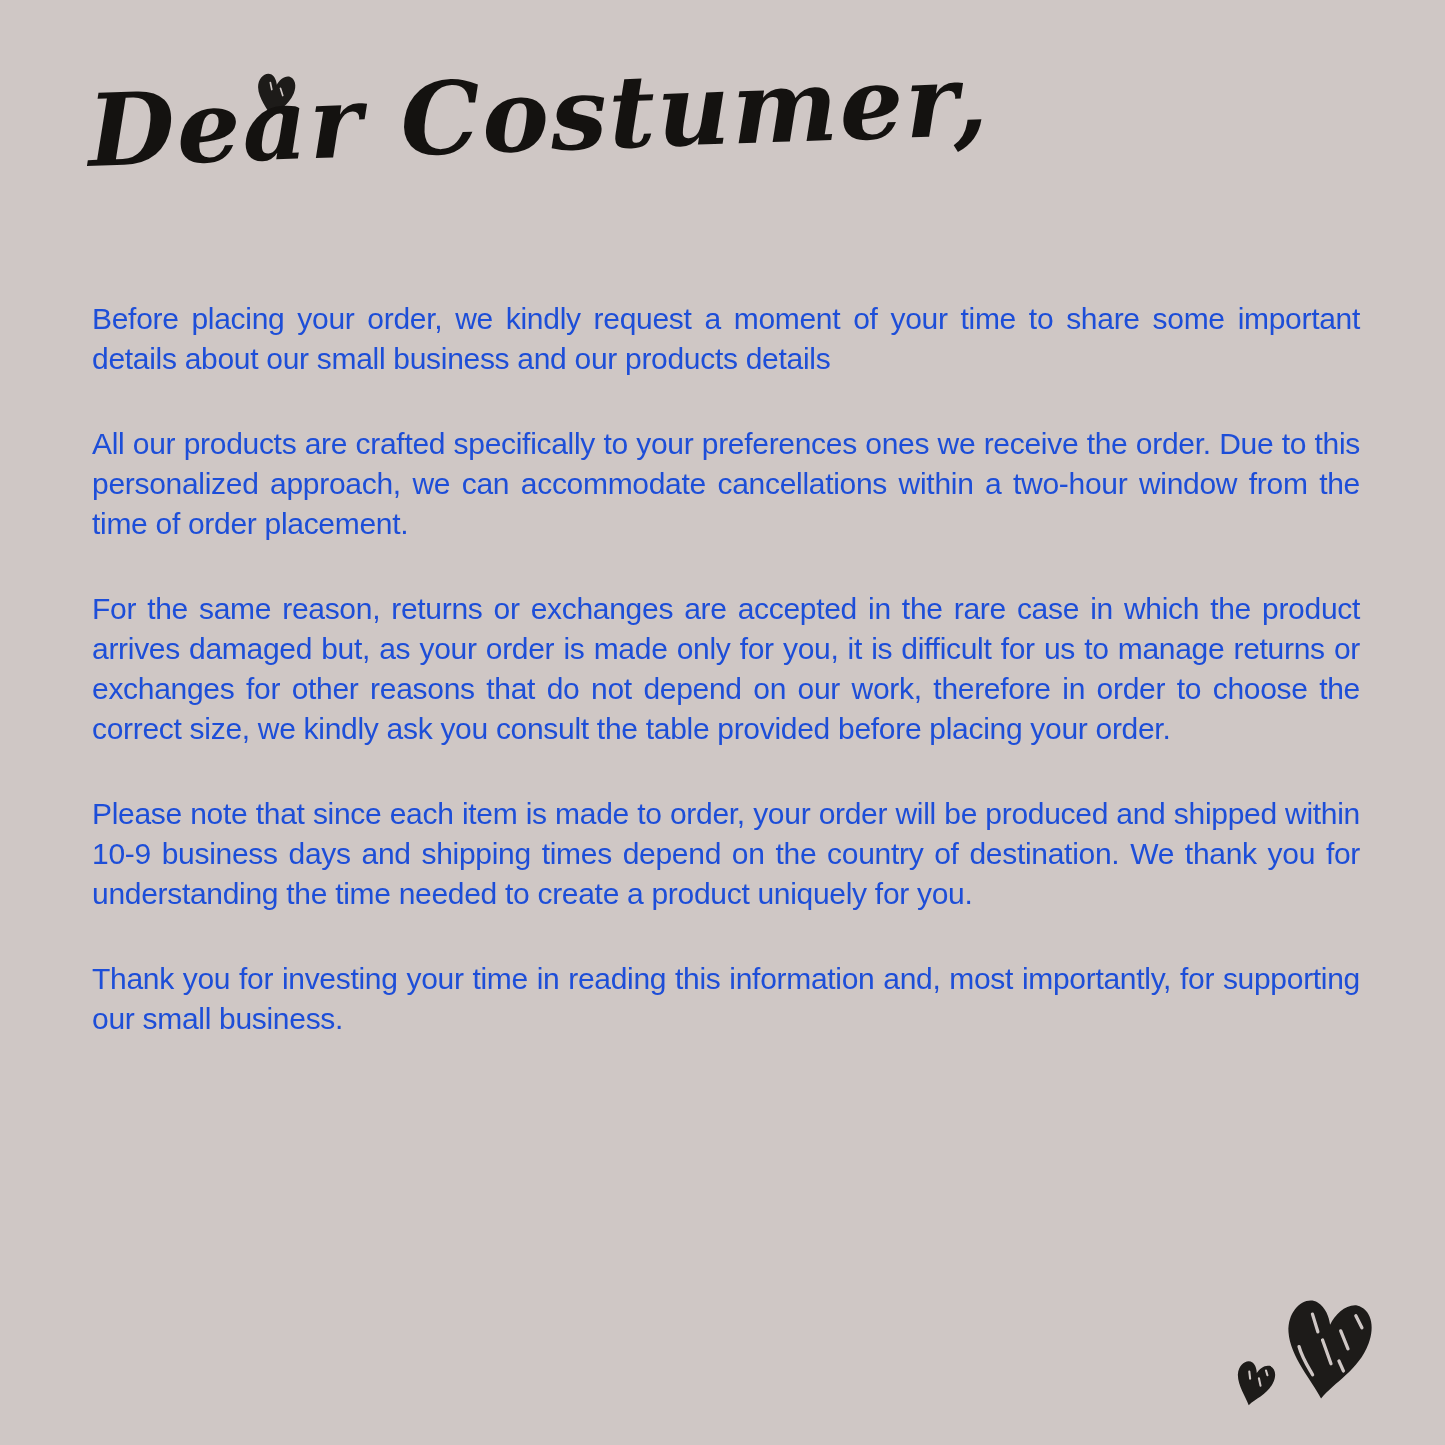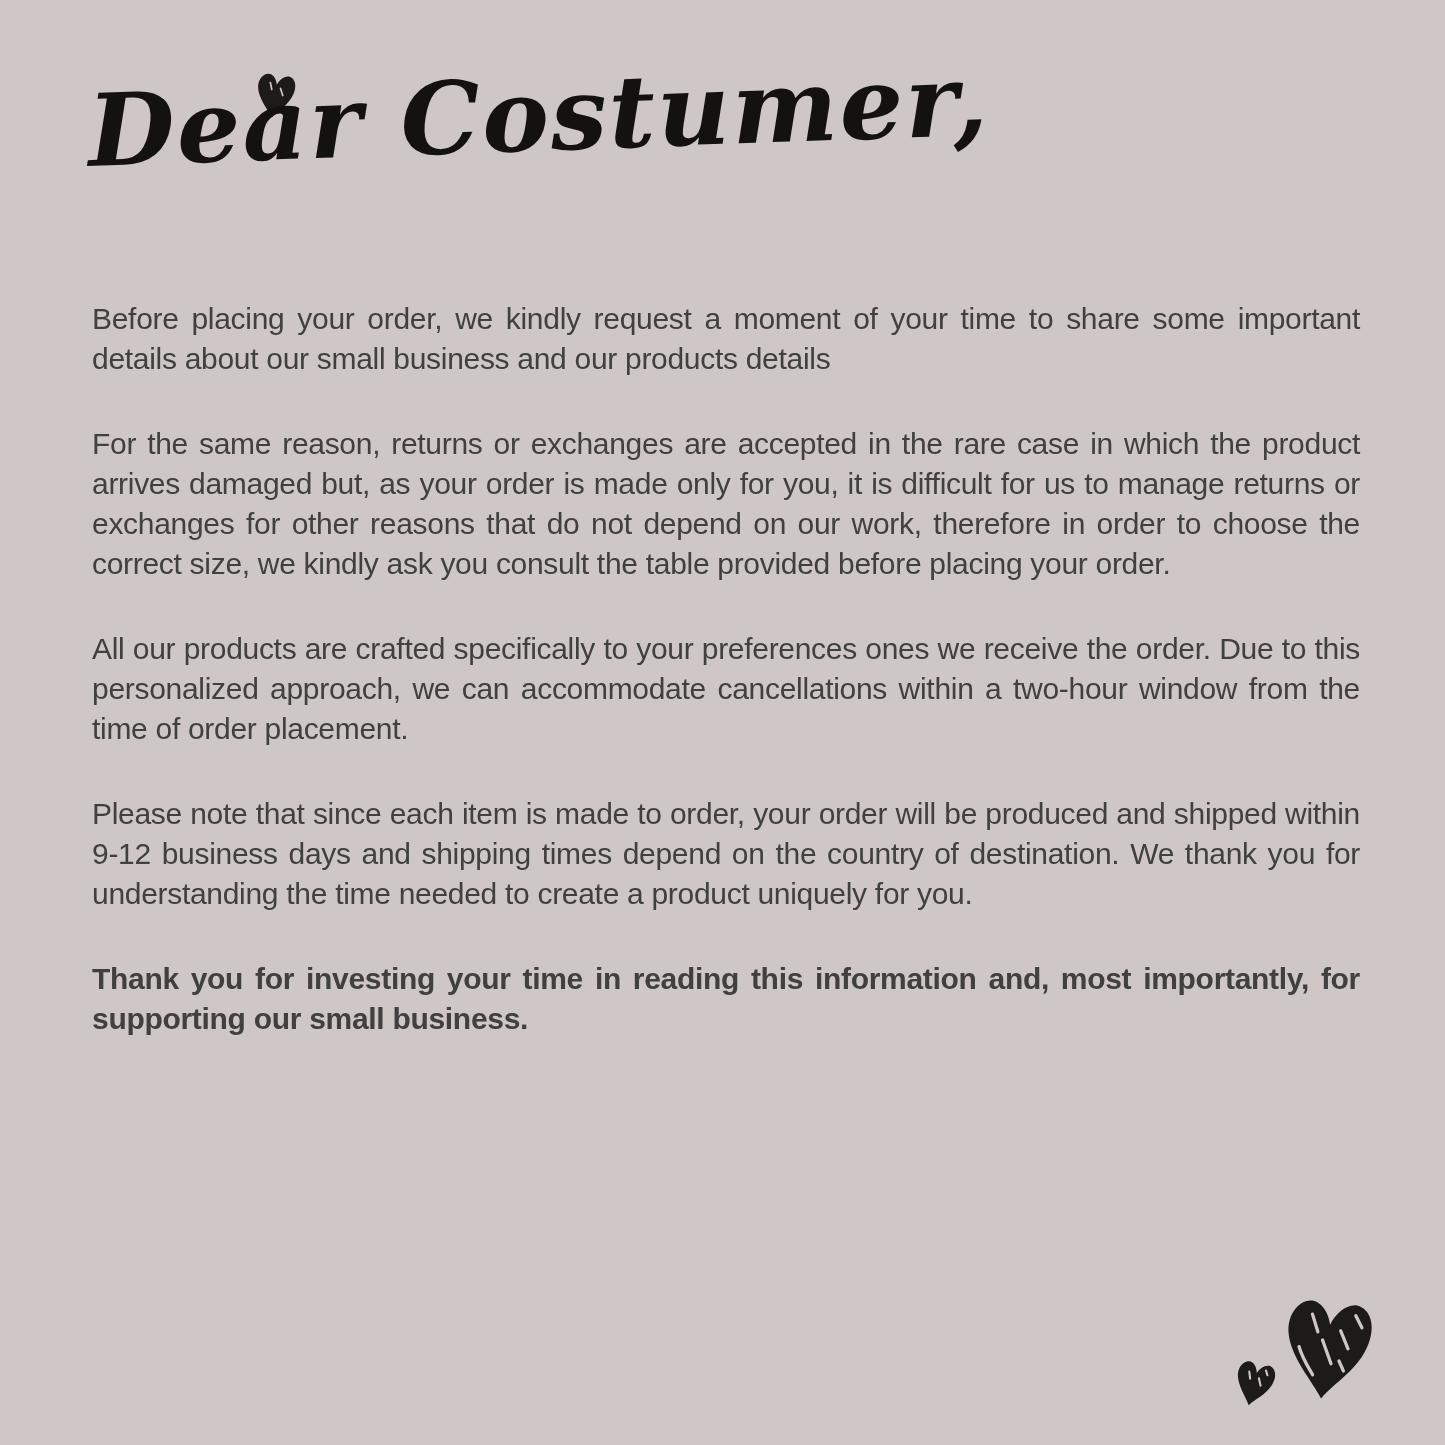--- a/index.html
+++ b/index.html
@@ -38,46 +38,46 @@
     left: 92px;
     right: 85px;
     top: 299px;
   }
   .para {
     margin: 0 0 45px 0;
     font-size: 30px;
     line-height: 40px;
     text-align: justify;
     letter-spacing: -0.3px;
-    color: #404040;
+    color: #1d4ed8;
   }
-  .para:last-child { margin-bottom: 0; font-weight: bold; }
+  .para:last-child { margin-bottom: 0; }
 </style>
 </head>
 <body>
 
 <div class="page">
 
   <span class="heart heart-top">
     <svg viewBox="0 0 100 120" xmlns="http://www.w3.org/2000/svg" aria-hidden="true">
       <path fill="#1d1b19" d="M50,112 C38,94 12,72 7,46 C3,22 20,5 34,11 C43,15 48,25 50,33 C54,21 64,9 76,9 C91,11 98,28 93,48 C86,77 62,93 50,112 Z"></path>
       <g stroke="#cfc7c5" stroke-width="4" stroke-linecap="round" fill="none">
         <path d="M34,30 L40,46"></path>
         <path d="M60,40 L68,56"></path>
       </g>
     </svg>
   </span>
 
   <h1 class="title">Dear Costumer,</h1>
 
   <main class="body-text">
     <p class="para">Before placing your order, we kindly request a moment of your time to share some important details about our small business and our products details</p>
+    <p class="para">All our products are crafted specifically to your preferences ones we receive the order. Due to this personalized approach, we can accommodate cancellations within a two-hour window from the time of order placement.</p>
     <p class="para">For the same reason, returns or exchanges are accepted in the rare case in which the product arrives damaged but, as your order is made only for you, it is difficult for us to manage returns or exchanges for other reasons that do not depend on our work, therefore in order to choose the correct size, we kindly ask you consult the table provided before placing your order.</p>
-    <p class="para">All our products are crafted specifically to your preferences ones we receive the order. Due to this personalized approach, we can accommodate cancellations within a two-hour window from the time of order placement.</p>
-    <p class="para">Please note that since each item is made to order, your order will be produced and shipped within 9-12 business days and shipping times depend on the country of destination. We thank you for understanding the time needed to create a product uniquely for you.</p>
+    <p class="para">Please note that since each item is made to order, your order will be produced and shipped within 10-9 business days and shipping times depend on the country of destination. We thank you for understanding the time needed to create a product uniquely for you.</p>
     <p class="para">Thank you for investing your time in reading this information and, most importantly, for supporting our small business.</p>
   </main>
 
   <span class="heart heart-small">
     <svg viewBox="0 0 100 120" xmlns="http://www.w3.org/2000/svg" aria-hidden="true">
       <path fill="#1d1b19" d="M50,112 C38,94 12,72 7,46 C3,22 20,5 34,11 C43,15 48,25 50,33 C54,21 64,9 76,9 C91,11 98,28 93,48 C86,77 62,93 50,112 Z"></path>
       <g stroke="#cfc7c5" stroke-width="5" stroke-linecap="round" fill="none">
         <path d="M32,34 L38,50"></path>
         <path d="M58,44 L66,60"></path>
         <path d="M70,22 L76,32"></path>

